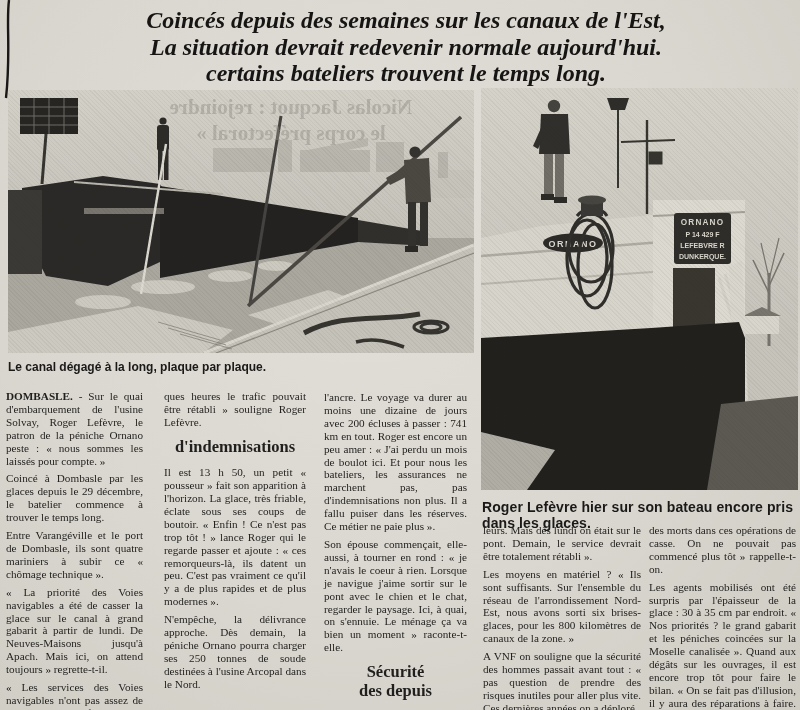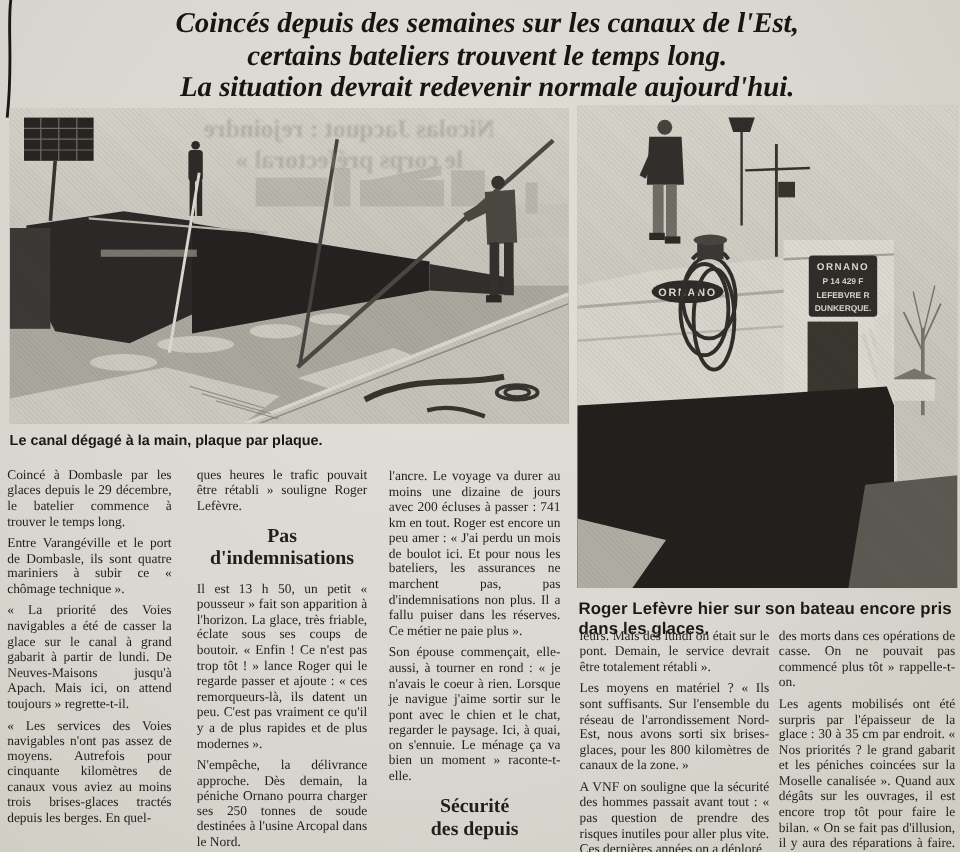--- a/index.html
+++ b/index.html
@@ -43,22 +43,22 @@
 <body>
 
 <div class="page">
 
   <svg class="tear" width="16" height="100">
     <path d="M9,0 C6,22 11,52 6,98" stroke="#191816" stroke-width="2.4" fill="none"></path>
   </svg>
 
   <header class="headline">
     <div>Coincés depuis des semaines sur les canaux de l'Est,</div>
+    <div>La situation devrait redevenir normale aujourd'hui.</div>
     <div>certains bateliers trouvent le temps long.</div>
-    <div>La situation devrait redevenir normale aujourd'hui.</div>
   </header>
 
   <figure class="photo" id="photo-canal" style="margin:0;">
     <svg viewBox="0 0 466 263" width="466" height="263">
       <defs>
         <linearGradient id="sky1" x1="0" y1="0" x2="0" y2="1">
           <stop offset="0" stop-color="#d3d0c8"></stop>
             <stop offset="1" stop-color="#b9b6ae"></stop>
         </linearGradient>
       </defs>
@@ -142,21 +142,21 @@
         <line x1="150" y1="232" x2="212" y2="250"></line>
           <line x1="160" y1="238" x2="218" y2="255"></line>
           <line x1="172" y1="244" x2="224" y2="259"></line>
       </g>
     </svg>
     <div class="ghost">
       <div>Nicolas Jacquot : rejoindre</div>
       <div>le corps préfectoral »</div>
     </div>
   </figure>
-  <div class="caption" id="cap-left">Le canal dégagé à la main, plaque par plaque.</div>
+  <div class="caption" id="cap-left">Le canal dégagé à la long, plaque par plaque.</div>
 
   <figure class="photo" id="photo-barge" style="margin:0;">
     <svg viewBox="0 0 317 402" width="317" height="402">
       <defs>
         <linearGradient id="sky2" x1="0" y1="0" x2="0" y2="1">
           <stop offset="0" stop-color="#d5d2ca"></stop>
             <stop offset="1" stop-color="#bdbab2"></stop>
         </linearGradient>
       </defs>
       <rect x="0" y="0" width="317" height="402" fill="url(#sky2)"></rect>
@@ -243,29 +243,29 @@
 
       <polygon points="240,316 317,308 317,402 226,402" fill="#5b5952"></polygon>
 
       <polygon points="0,344 74,362 46,402 0,402" fill="#b0ada5"></polygon>
     </svg>
   </figure>
   <div class="caption" id="cap-right">Roger Lefèvre hier sur son bateau encore pris dans les glaces.</div>
 
   <main>
     <div class="col" id="col0">
+        <p><span class="bd">DOMBASLE.</span><span> - Sur le quai d'embarquement de l'usine Solvay, Roger Lefèvre, le patron de la péniche Ornano peste : </span><span class="it">« nous sommes les laissés pour compte. »</span></p>
         <p><span>Coincé à Dombasle par les glaces depuis le 29 décembre, le batelier commence à trouver le temps long.</span></p>
         <p><span>Entre Varangéville et le port de Dombasle, ils sont quatre mariniers à subir ce </span><span class="it">« chômage technique »</span><span>.</span></p>
         <p><span class="it">« La priorité des Voies navigables a été de casser la glace sur le canal à grand gabarit à partir de lundi. De Neuves-Maisons jusqu'à Apach. Mais ici, on attend toujours »</span><span> regrette-t-il.</span></p>
         <p><span class="it">« Les services des Voies navigables n'ont pas assez de moyens. Autrefois pour cinquante kilomètres de canaux vous aviez au moins trois brises-glaces tractés depuis les berges. En quel-</span></p>
       </div>
     <div class="col" id="col1">
         <p><span class="it">ques heures le trafic pouvait être rétabli »</span><span> souligne Roger Lefèvre.</span></p>
         <div class="chead">
-          <div>Pas</div>
           <div>d'indemnisations</div>
         </div>
         <p><span>Il est 13 h 50, un petit </span><span class="it">« pousseur »</span><span> fait son apparition à l'horizon. La glace, très friable, éclate sous ses coups de boutoir. </span><span class="it">« Enfin ! Ce n'est pas trop tôt ! »</span><span> lance Roger qui le regarde passer et ajoute : </span><span class="it">« ces remorqueurs-là, ils datent un peu. C'est pas vraiment ce qu'il y a de plus rapides et de plus modernes »</span><span>.</span></p>
         <p><span>N'empêche, la délivrance approche. Dès demain, la péniche Ornano pourra charger ses 250 tonnes de soude destinées à l'usine Arcopal dans le Nord.</span></p>
       </div>
     <div class="col" id="col2">
         <p><span>l'ancre. Le voyage va durer au moins une dizaine de jours avec 200 écluses à passer : 741 km en tout. Roger est encore un peu amer : </span><span class="it">« J'ai perdu un mois de boulot ici. Et pour nous les bateliers, les assurances ne marchent pas, pas d'indemnisations non plus. Il a fallu puiser dans les réserves. Ce métier ne paie plus »</span><span>.</span></p>
         <p><span>Son épouse commençait, elle-aussi, à tourner en rond : </span><span class="it">« je n'avais le coeur à rien. Lorsque je navigue j'aime sortir sur le pont avec le chien et le chat, regarder le paysage. Ici, à quai, on s'ennuie. Le ménage ça va bien un moment »</span><span> raconte-t-elle.</span></p>
         <div class="chead">
           <div>Sécurité</div>

